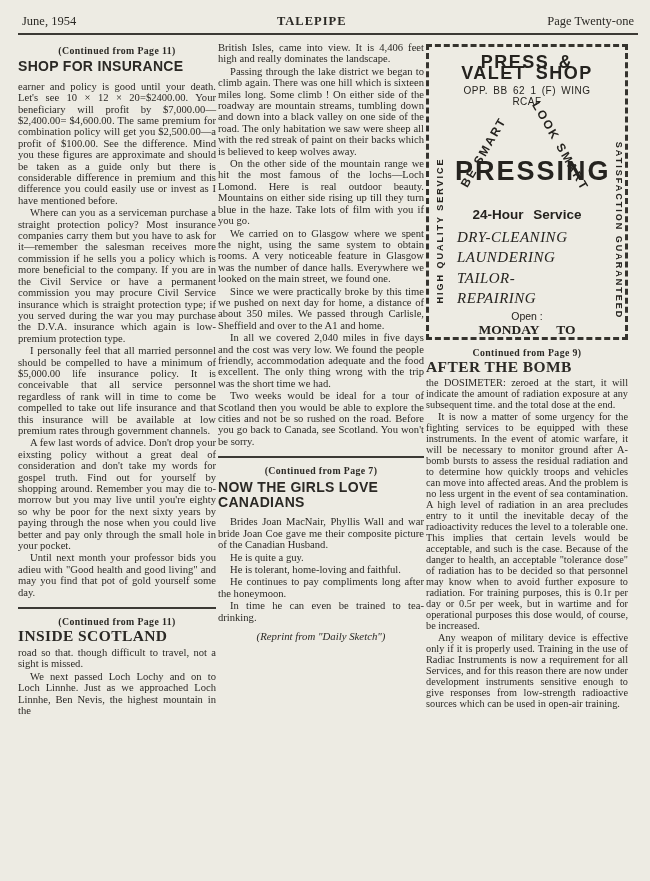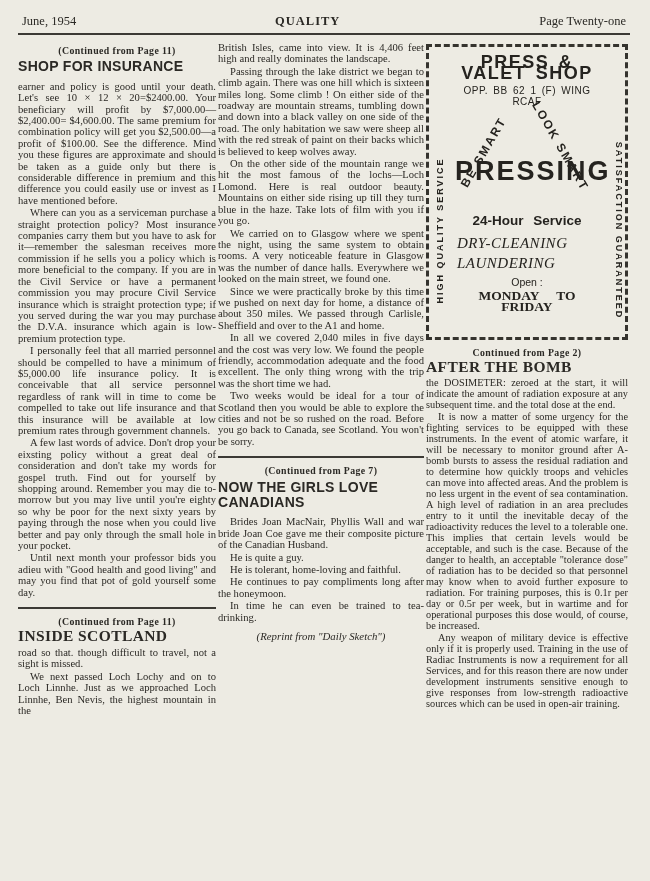--- a/index.html
+++ b/index.html
@@ -4,21 +4,21 @@
 <style>
   * { box-sizing: border-box; }
   html, body { margin: 0; padding: 0; }
   body {
     width: 650px; height: 881px;
     background: #edebe3;
     color: #2b2925;
     font-family: "Liberation Serif", serif;
     overflow: hidden;
   }
-  .page { padding: 12px 20px 0 18px; }
+  .page { padding: 12px 12px 0 18px; }
 
   
   .masthead {
     display: flex; justify-content: space-between; align-items: baseline;
     font-size: 12.5px; padding: 2px 4px 4px 4px;
   }
   .masthead .title { font-weight: bold; letter-spacing: 1px; }
   .masthead-rule { border: none; border-top: 2px solid #3c3a35; margin: 0 0 7px 0; }
 
   
@@ -74,21 +74,21 @@
     position: absolute; bottom: 16px; left: 0; right: 0;
     font-weight: bold; font-size: 27px; letter-spacing: 2px;
     font-stretch: condensed;
   }
   .ad-diag {
     position: absolute; width: 110px; text-align: center;
     font-weight: bold; font-size: 12px; letter-spacing: 2px; white-space: nowrap;
   }
   .ad-diag-left  { left: -26px; top: 40px; transform: rotate(-60deg); }
   .ad-diag-right { right: -16px; top: 34px; transform: rotate(60deg); }
-  .ad-24hr { font-weight: bold; font-size: 13.5px; margin-top: 22px; word-spacing: 6px; }
+  .ad-24hr { font-weight: bold; font-size: 13.5px; margin-top: 16px; word-spacing: 6px; }
   .ad-services {
     font-family: "Liberation Serif", serif; font-style: italic;
     font-size: 15px; text-align: left; margin: 7px 16px 0 2px; line-height: 1.35;
     letter-spacing: 0.5px;
   }
   .ad-open { font-weight: normal; font-size: 10.5px; margin-top: 3px; }
   .ad-days { font-weight: bold; font-size: 13.5px; margin-top: 2px; word-spacing: 14px; font-family: "Liberation Serif", serif; }
   .ad-side {
     position: absolute; width: 190px; text-align: center;
     font-weight: bold; font-size: 9px; letter-spacing: 2px; white-space: nowrap;
@@ -96,21 +96,21 @@
   .ad-side-left  { left: -84px; top: 178px; transform: rotate(-90deg); }
   .ad-side-right { right: -88px; top: 178px; transform: rotate(90deg); }
 </style>
 </head>
 <body>
 
 <div class="page">
 
   <div class="masthead">
     <span class="date">June, 1954</span>
-    <span class="title">QUALITY</span>
+    <span class="title">TALEPIPE</span>
     <span class="pageno">Page Twenty-one</span>
   </div>
   <hr class="masthead-rule">
 
   <div class="columns">
 
     <div class="col col-left">
       <div class="cont-label">(Continued from Page 11)</div>
       <div class="title-sans">SHOP FOR INSURANCE</div>
       <p class="noindent">earner and policy is good until your death.  Let's see 10 × 12 × 20=$2400.00.  Your beneficiary will profit by $7,000.00—$2,400.00= $4,600.00.  The same premium for combination policy will get you $2,500.00—a profit of $100.00.  See the difference.  Mind you these figures are approximate and should be taken as a guide only but there is considerable difference in premium and this difference you could easily use or invest as I have mentioned before.</p>
@@ -151,29 +151,30 @@
         <div class="ad-address">OPP. BB 62    1 (F) WING RCAF</div>
         <div class="ad-midzone">
           <div class="ad-diag ad-diag-left">BE SMART</div>
           <div class="ad-diag ad-diag-right">LOOK SMART</div>
           <div class="ad-pressing">PRESSING</div>
         </div>
         <div class="ad-24hr">24-Hour Service</div>
         <div class="ad-services">
           <div>DRY-CLEANING</div>
           <div>LAUNDERING</div>
+          <div>TAILOR-REPAIRING</div>
         </div>
         <div class="ad-open">Open :</div>
         <div class="ad-days">MONDAY  TO  FRIDAY</div>
 
         <div class="ad-side ad-side-left">HIGH QUALITY SERVICE</div>
         <div class="ad-side ad-side-right">SATISFACTION GUARANTEED</div>
       </div>
 
-      <div class="cont-label">Continued from Page 2)</div>
+      <div class="cont-label">Continued from Page 9)</div>
       <div class="title-italic">AFTER THE BOMB</div>
       <p class="noindent">the DOSIMETER: zeroed at the start, it will indicate the amount of radiation exposure at any subsequent time. and the total dose at the end.</p>
       <p>It is now a matter of some urgency for the fighting services to be equipped with these instruments.  In the event of atomic warfare, it will be necessary to monitor ground after A-bomb bursts to assess the residual radiation and to determine how quickly troops and vehicles can move into affected areas.  And the problem is no less urgent in the event of sea contamination.   A high level of radiation in an area precludes entry to it until the inevitable decay of the radioactivity reduces the level to a tolerable one.   This implies that certain levels would be acceptable, and such is the case. Because of the danger to health, an acceptable "tolerance dose" of radiation has to be decided so that personnel may know when to avoid further exposure to radiation.  For training purposes, this is 0.1r per day or 0.5r per week, but in wartime and for operational purposes this dose would, of course, be increased.</p>
       <p>Any weapon of military device is effective only if it is properly used. Training in the use of Radiac Instruments is now a requirement for all Services, and for this reason there are now under development instruments sensitive enough to give responses from low-strength radioactive sources which can be used in open-air training.</p>
     </div>
 
   </div>
 </div>
 
 </body></html>

